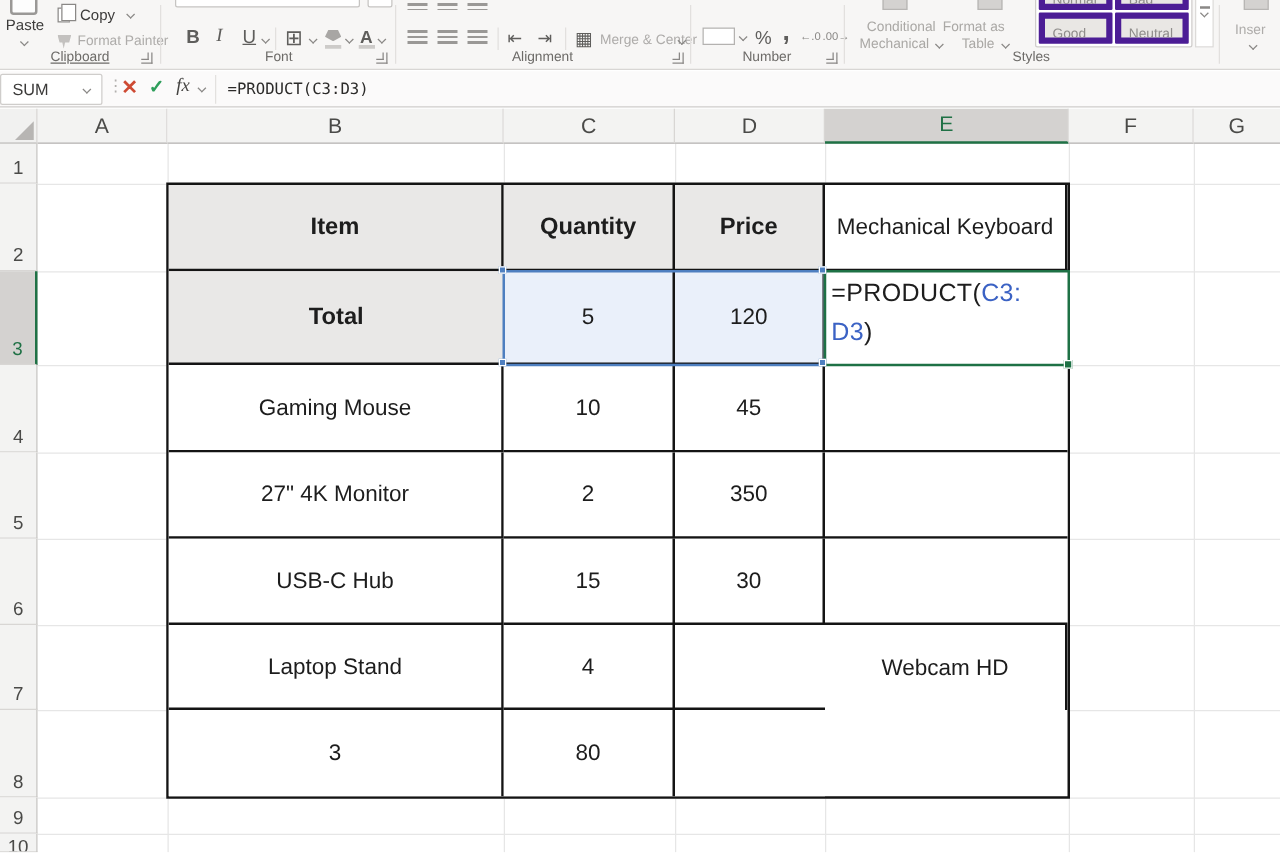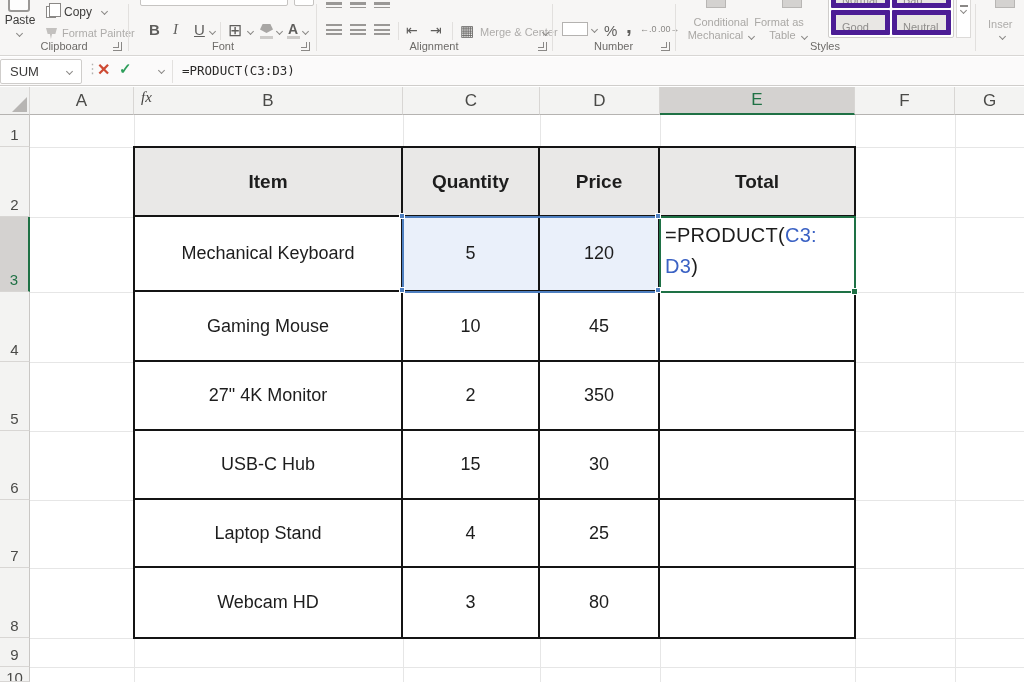--- a/index.html
+++ b/index.html
@@ -63,21 +63,21 @@
   .fbar { position:absolute; left:0; top:57px; width:1024px; height:29px; background:#fbfafa;
           border-bottom:1px solid #cfcdcb; z-index:5; }
   .namebox { position:absolute; left:0px; top:2px; width:82px; height:25px; background:#fff;
       border:1px solid #cfcdcb; border-radius:2px; font-size:13px; color:#3b3a39;
       line-height:23px; padding-left:9px; }
   .namebox .chv { position:absolute; right:9px; top:9px; }
   .fdots { position:absolute; left:86px; top:4px; color:#b2b0ae; font-size:13px; }
   .fcancel { position:absolute; left:97px; top:3px; font-size:16px; font-weight:bold; color:#ce4a33; }
   .fenter { position:absolute; left:119px; top:3px; font-size:15px; font-weight:bold; color:#2e9e5b; }
   .ffx { position:absolute; left:141px; top:4px; font-family:"Liberation Serif",serif;
-      font-style:italic; font-size:15px; color:#454442;margin-top:28px; }
+      font-style:italic; font-size:15px; color:#454442; }
   .ffx-chv { position:absolute; left:159px; top:11px; }
   .fdiv { position:absolute; left:172px; top:3px; height:23px; width:1px; background:#e3e1df; }
   .ftext { position:absolute; left:182px; top:6px; font-family:"DejaVu Sans Mono",monospace;
       font-size:12.5px; color:#2b2a29; }
 
   
   .colhdrs { position:absolute; left:0; top:87px; height:28px; width:1024px; display:flex; z-index:4; }
   .ch { background:#f3f3f2; border-right:1px solid #d8d6d4; border-bottom:1px solid #b5b3b1;
         font-size:17px; color:#4a4a48; display:flex; align-items:center; justify-content:center; }
   .ch.corner { background:#f1f1f0; position:relative; }
@@ -126,21 +126,21 @@
   <div class="ribbon">
 
     <div class="clipboard-icon"></div>
     <div class="paste-label ribtxt">Paste</div>
     <span class="chv" style="position:absolute;left:17px;top:31px;"></span>
     <div class="copy-icon"></div>
     <div class="ribtxt" style="position:absolute;left:64px;top:5px;">Copy</div>
     <span class="chv" style="position:absolute;left:102px;top:9px;"></span>
     <div class="fp-icon"></div>
     <div class="ribtxt dis" style="position:absolute;left:62px;top:27px;">Format Painter</div>
-    <div class="glabel" style="left:0;width:128px;">Clipboard</div>
+    <div class="glabel" style="left:0;width:128px;text-decoration:underline;">Clipboard</div>
     <div class="dlaunch" style="left:113px;"></div>
     <div class="gdiv" style="left:128px;"></div>
 
     <div class="combo-sliver" style="left:140px;width:148px;"></div>
     <div class="combo-sliver" style="left:294px;width:20px;"></div>
     <div class="fbtn" style="left:149px;font-weight:bold;">B</div>
     <div class="fbtn" style="left:173px;font-style:italic;font-family:'Liberation Serif',serif;">I</div>
     <div class="fbtn" style="left:194px;text-decoration:underline;">U</div>
     <span class="chv" style="position:absolute;left:210px;top:29px;"></span>
     <div class="sep-v" style="left:220px;"></div>
@@ -267,23 +267,23 @@
   <div class="hline" style="top:431px;"></div>
   <div class="hline" style="top:500px;"></div>
   <div class="hline" style="top:568px;"></div>
   <div class="hline" style="top:638px;"></div>
   <div class="hline" style="top:667px;"></div>
 
   <div class="xtable">
     <div class="tc th">Item</div>
     <div class="tc th">Quantity</div>
     <div class="tc th">Price</div>
+    <div class="tc">Mechanical Keyboard</div>
+
     <div class="tc th nr">Total</div>
-
-    <div class="tc">Mechanical Keyboard</div>
     <div class="tc sel">5</div>
     <div class="tc sel">120</div>
     <div class="tc nr"></div>
 
     <div class="tc">Gaming Mouse</div>
     <div class="tc">10</div>
     <div class="tc">45</div>
     <div class="tc nr"></div>
 
     <div class="tc">27" 4K Monitor</div>
@@ -291,21 +291,20 @@
     <div class="tc">350</div>
     <div class="tc nr"></div>
 
     <div class="tc">USB-C Hub</div>
     <div class="tc">15</div>
     <div class="tc">30</div>
     <div class="tc nr"></div>
 
     <div class="tc">Laptop Stand</div>
     <div class="tc">4</div>
-    <div class="tc">25</div>
     <div class="tc nr"></div>
 
     <div class="tc nb">Webcam HD</div>
     <div class="tc nb">3</div>
     <div class="tc nb">80</div>
     <div class="tc nr nb"></div>
   </div>
 
   <div class="range-sel"></div>
   <div class="handle" style="left:399px;top:213px;"></div>

